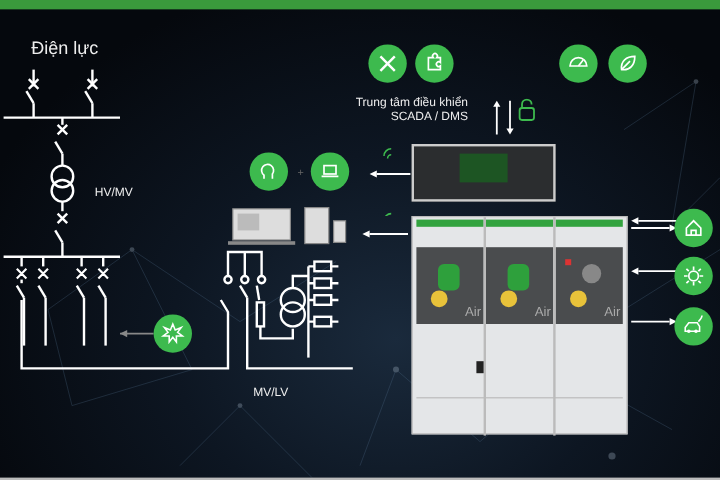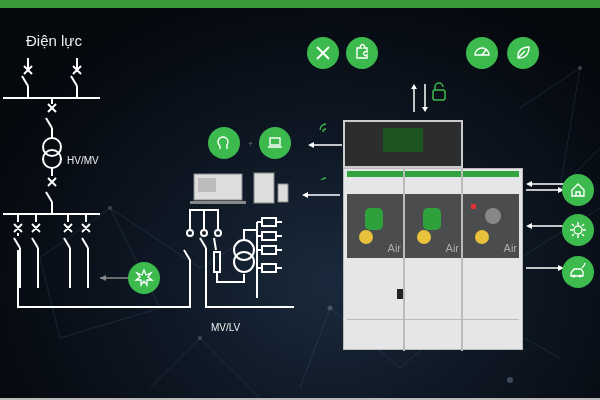--- a/index.html
+++ b/index.html
@@ -99,40 +99,42 @@
     <line x1="257" y1="172" x2="257" y2="248"></line>
     <rect x="262" y="168" width="14" height="8"></rect>
       <rect x="262" y="182" width="14" height="8"></rect>
       <rect x="262" y="196" width="14" height="8"></rect>
       <rect x="262" y="214" width="14" height="8"></rect>
     <path d="M257 172 h5 M257 186 h5 M257 200 h5 M257 218 h5 M276 172 h6 M276 186 h6 M276 200 h6 M276 218 h6"></path>
   </g>
   <line x1="128" y1="228" x2="100" y2="228" stroke="#888" stroke-width="1.5"></line>
     <path d="M100 228 l6 -3 v6 z" fill="#888"></path>
 </svg>
-<div class="lbl" style="left:67px;top:155px">HV/MV</div>
+<div class="lbl" style="left:79px;top:155px">HV/MV</div>
 <div class="lbl" style="left:211px;top:322px">MV/LV</div>
 
 <div class="circle" style="left:128px;top:262px">
   <svg viewBox="0 0 20 20">
       <path d="M10 2 L12 7 L17 5 L14 9 L18 12 L13 12 L13 17 L10 13 L7 17 L7 12 L2 12 L6 9 L3 5 L8 7 Z" stroke="#fff" stroke-width="1.3" fill="none"></path>
     </svg>
 </div>
 
 <div class="circle" style="left:307px;top:37px">
   <svg viewBox="0 0 20 20">
       <path d="M4 4 L16 16 M16 4 L4 16" stroke="#fff" stroke-width="2"></path>
     </svg>
   </div>
 <div class="circle" style="left:346px;top:37px">
   <svg viewBox="0 0 20 20">
       <path d="M5 5 h4 a2 2 0 1 1 3 0 h3 v4 a2 2 0 1 0 0 3 v3 h-10 z" stroke="#fff" stroke-width="1.4" fill="none"></path>
     </svg>
   </div>
 <div class="lbl" style="left:280px;top:80px;width:110px">
+  <div>Trung tâm điều khiển</div>
+  <div>SCADA / DMS</div>
 </div>
 <svg class="abs" style="left:408px;top:82px" width="40" height="32">
   <line x1="6" y1="30" x2="6" y2="6" stroke="#fff" stroke-width="1.5"></line>
     <path d="M6 2 l-3 5 h6z" fill="#fff"></path>
   <line x1="17" y1="2" x2="17" y2="26" stroke="#fff" stroke-width="1.5"></line>
     <path d="M17 30 l-3 -5 h6z" fill="#fff"></path>
 </svg>
 <svg class="abs" style="left:431px;top:82px" width="16" height="20">
   <rect x="2" y="8" width="12" height="10" rx="2" stroke="#3dba4e" stroke-width="1.5" fill="none"></rect>
     <path d="M4 8 v-3 a4 4 0 0 1 8 0" stroke="#3dba4e" stroke-width="1.5" fill="none"></path>
@@ -176,21 +178,21 @@
   <rect x="64" y="3" width="20" height="30" fill="#ddd" stroke="#888"></rect>
     <rect x="88" y="14" width="10" height="18" fill="#ddd" stroke="#888"></rect>
   <line x1="118" y1="25" x2="150" y2="25" stroke="#fff" stroke-width="1.5"></line>
     <path d="M112 25 l6 -3 v6z" fill="#fff"></path>
 </svg>
 
 <div class="cab">
   <div class="abs" style="left:0;top:0;width:120px;height:48px;background:#2b2d2f;border:2px solid #ccc">
     <div class="abs" style="left:38px;top:6px;width:40px;height:24px;background:#1c5a22;opacity:.9"></div>
   </div>
-  <div class="abs" style="left:0;top:48px;width:180px;height:182px;background:#e4e6e8;border:1px solid #bbb">
+  <div class="abs" style="left:0;top:60px;width:180px;height:182px;background:#e4e6e8;border:1px solid #bbb">
     <div class="abs" style="left:3px;top:2px;width:56px;height:6px;background:#33a33f"></div>
     <div class="abs" style="left:61px;top:2px;width:56px;height:6px;background:#33a33f"></div>
     <div class="abs" style="left:119px;top:2px;width:56px;height:6px;background:#33a33f"></div>
     <div class="abs" style="left:3px;top:25px;width:56px;height:64px;background:#4a4c4e">
         <span class="abs" style="right:2px;bottom:4px;font-size:11px;color:#aaa">Air</span>
         <div class="abs" style="left:18px;top:14px;width:18px;height:22px;background:#2ea03c;border-radius:5px"></div>
         <div class="abs" style="left:12px;top:36px;width:14px;height:14px;background:#e8c23a;border-radius:50%"></div>
       </div>
     <div class="abs" style="left:61px;top:25px;width:56px;height:64px;background:#4a4c4e">
         <span class="abs" style="right:2px;bottom:4px;font-size:11px;color:#aaa">Air</span>

